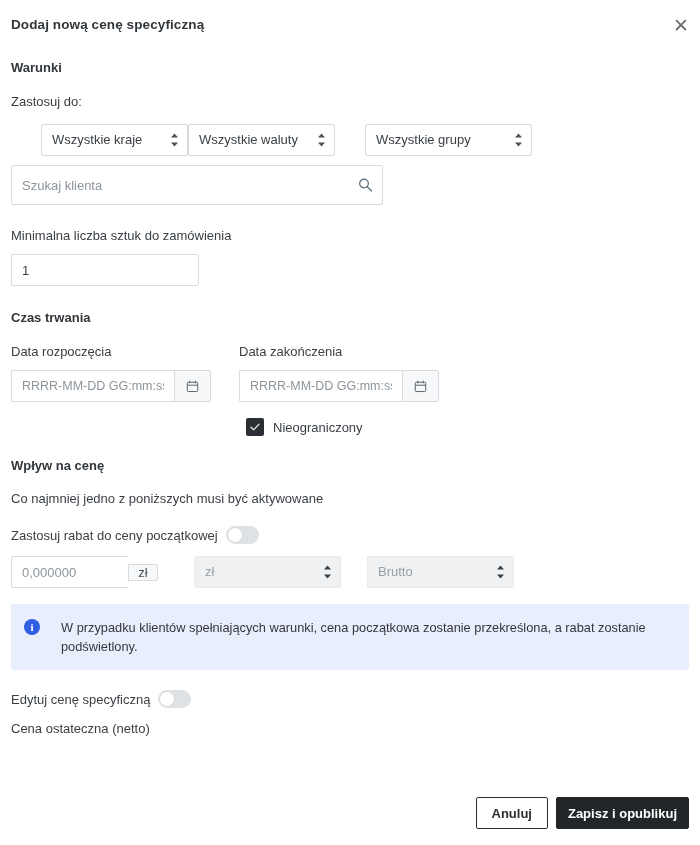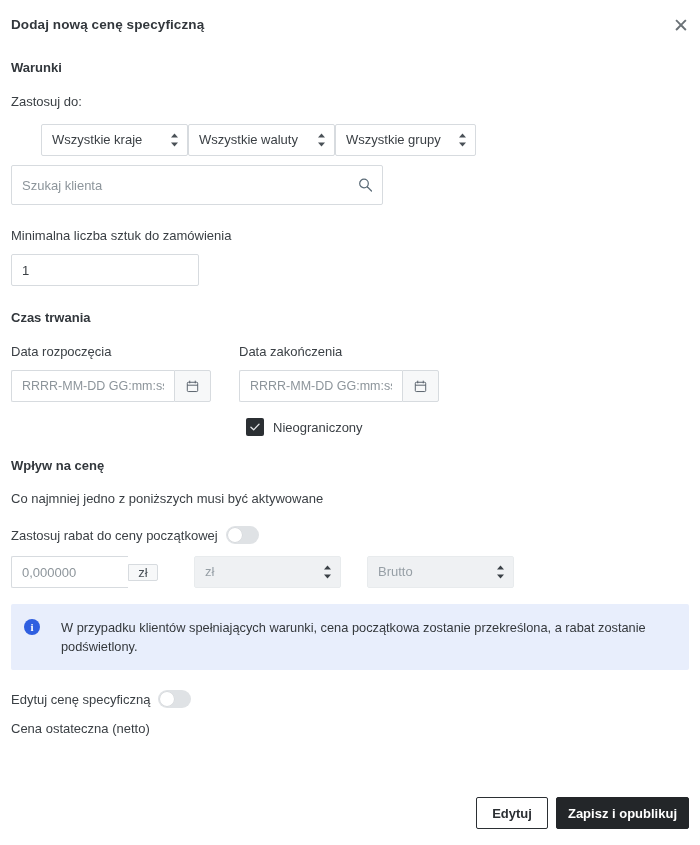--- a/index.html
+++ b/index.html
@@ -354,21 +354,21 @@
             <option>Wszystkie waluty</option>
           </select>
           <span class="spinner-ico">
             <svg viewBox="0 0 9 14" width="9" height="14" fill="#4a5157">
                 <path d="M4.5 0.5 L8 4.5 L1 4.5 Z"></path>
                 <path d="M4.5 13.5 L8 9.5 L1 9.5 Z"></path>
               </svg>
           </span>
         </div>
 
-        <div class="select-wrap" style="width:141px; ">
+        <div class="select-wrap" style="width:167px; margin-left:30px;">
           <select class="sel">
             <option>Wszystkie grupy</option>
           </select>
           <span class="spinner-ico">
             <svg viewBox="0 0 9 14" width="9" height="14" fill="#4a5157">
                 <path d="M4.5 0.5 L8 4.5 L1 4.5 Z"></path>
                 <path d="M4.5 13.5 L8 9.5 L1 9.5 Z"></path>
               </svg>
           </span>
         </div>
@@ -490,17 +490,17 @@
           <span class="knob"></span>
         </span>
       </div>
 
       <div class="field-label mt-12">Cena ostateczna (netto)</div>
     </div>
 
   </div>
 
   <div class="modal-footer">
-    <button class="btn btn-secondary">Edytuj</button>
+    <button class="btn btn-secondary">Anuluj</button>
     <button class="btn btn-primary">Zapisz i opublikuj</button>
   </div>
 
 </div>
 
 </body></html>

